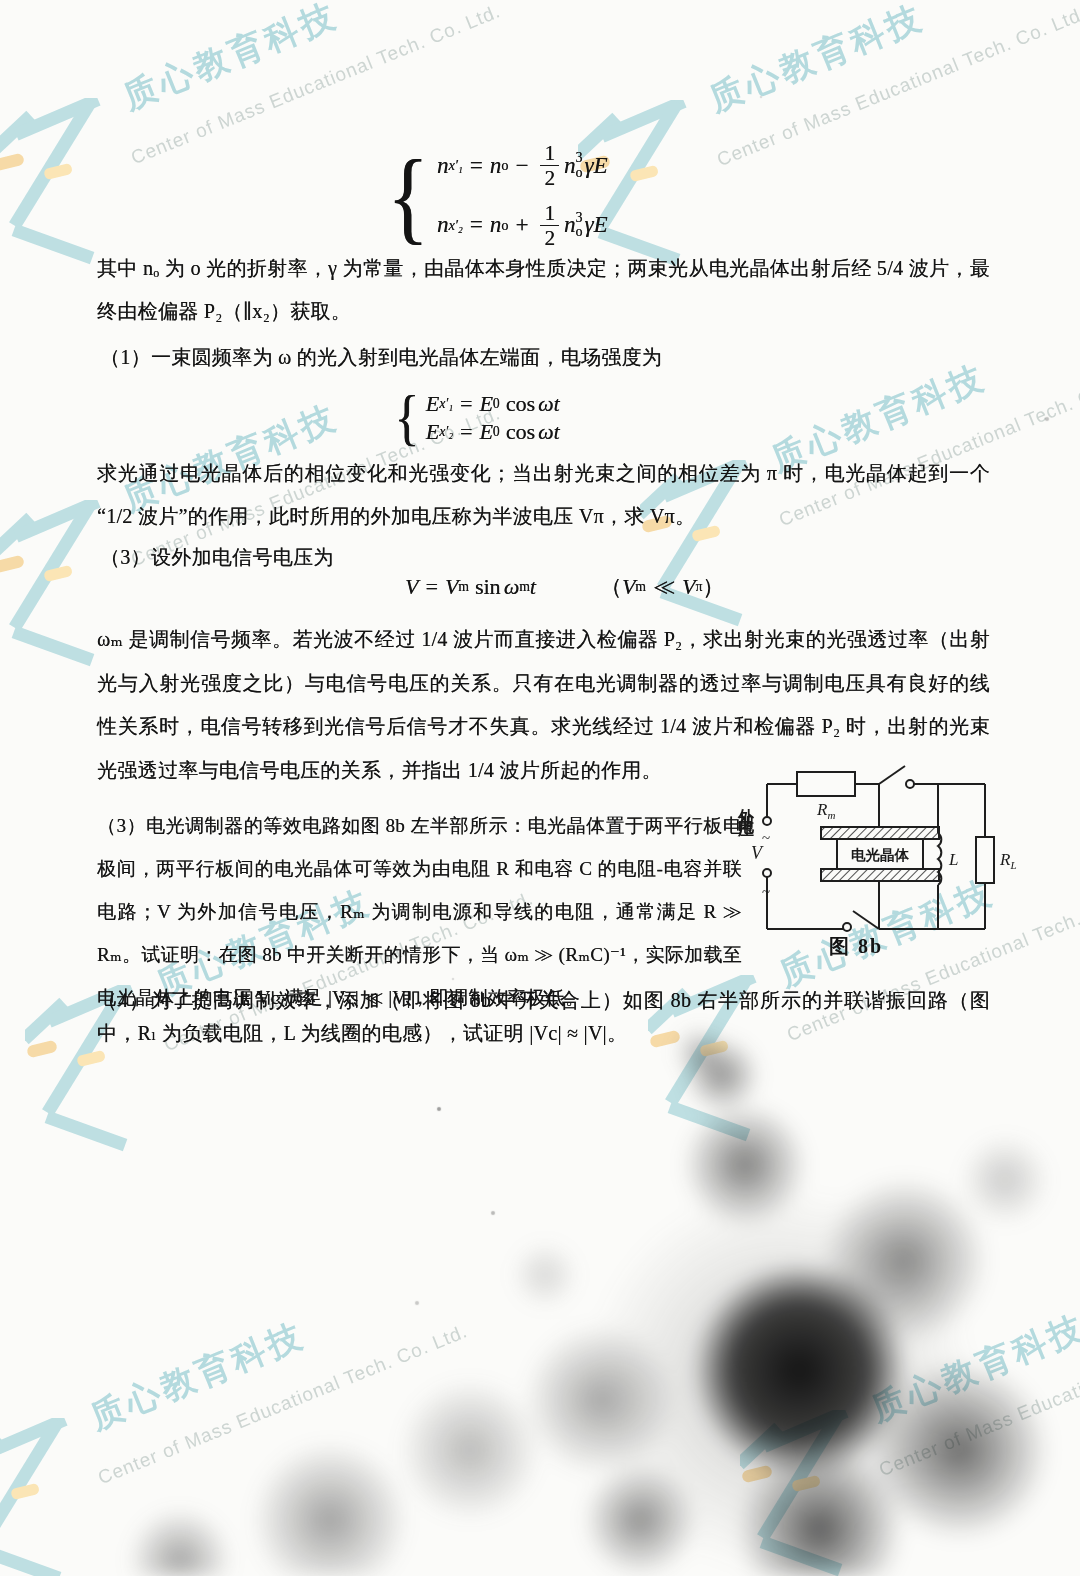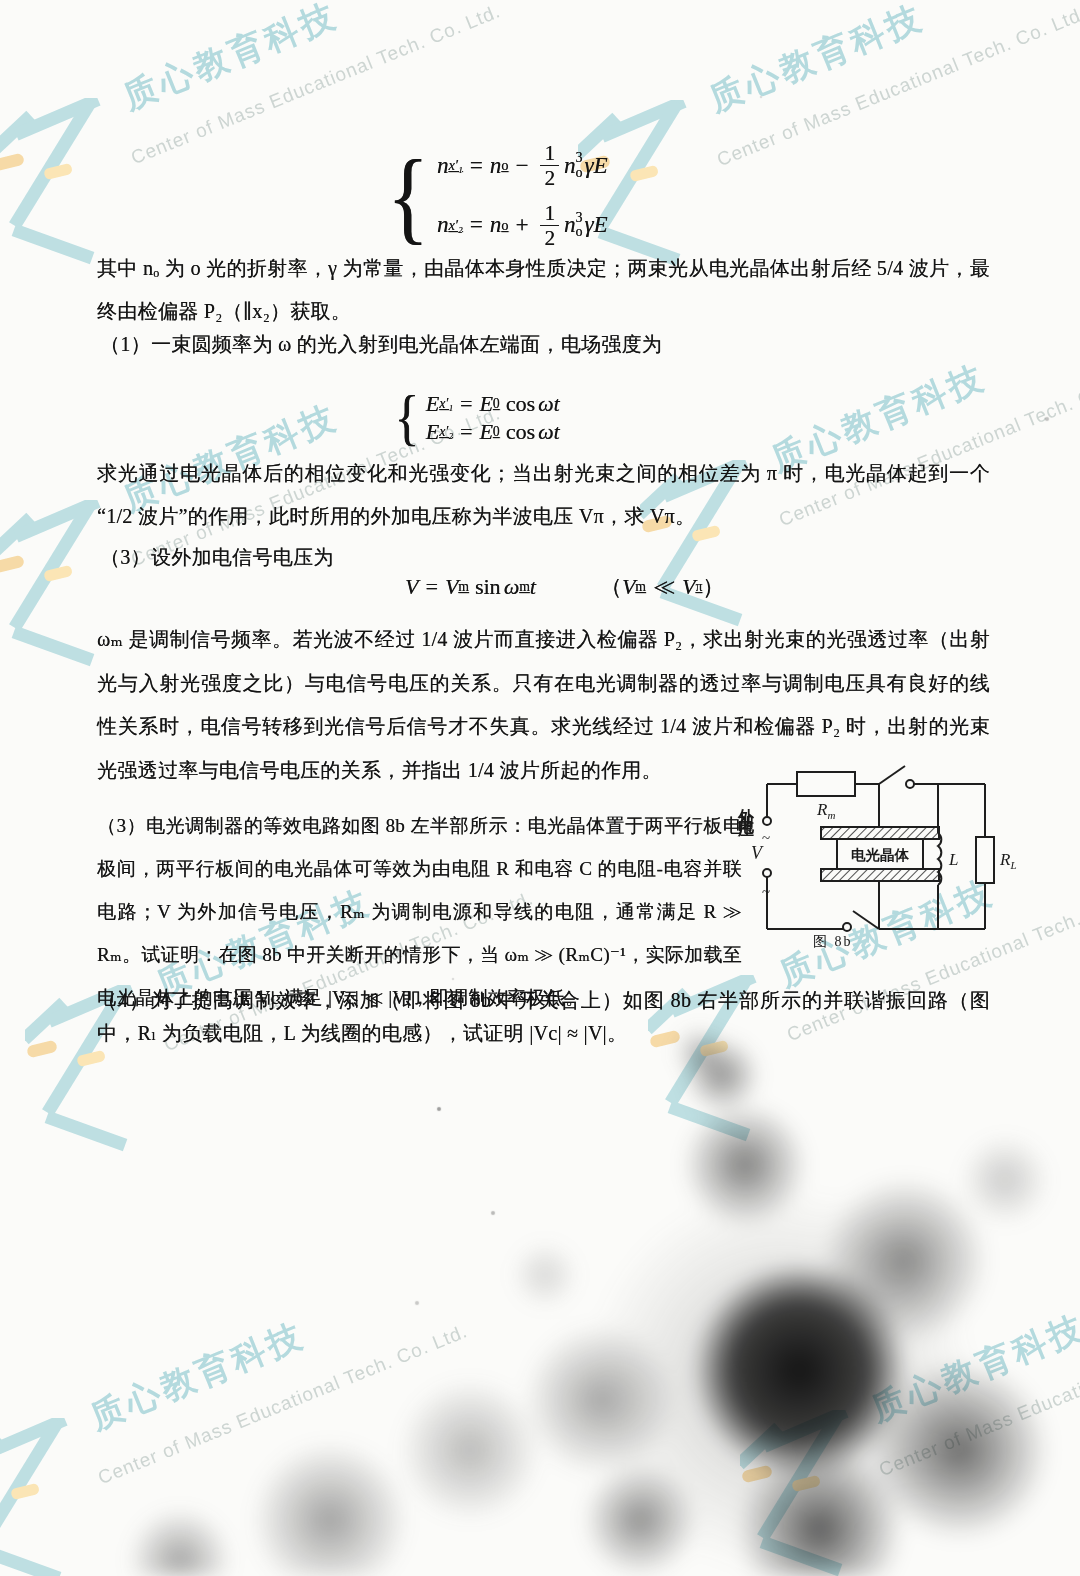--- a/index.html
+++ b/index.html
@@ -50,35 +50,35 @@
        text-align:justify;text-shadow:.25px .25px 0 rgba(20,20,20,.8);}
   .footer{position:absolute;z-index:4;left:0;width:100%;text-align:center;font-weight:bold;
           font-size:19px;letter-spacing:5px;text-shadow:.25px .25px 0 rgba(20,20,20,.8);}
   
   .eq{position:absolute;z-index:3;display:flex;align-items:center;font-size:23px;
       text-shadow:.25px .25px 0 rgba(20,20,20,.8);}
   .eq .rows{display:flex;flex-direction:column;}
   .eq .eq-row{display:flex;align-items:center;white-space:nowrap;}
   .it{font-style:italic;}
   .rel,.op{padding:0 7px;}
-  sub{font-size:.62em;text-decoration:underline;}
+  sub{font-size:.62em;}
   .brace{font-weight:200;margin-right:4px;transform:scaleX(.85);}
   .frac{display:inline-flex;flex-direction:column;align-items:center;vertical-align:middle;
         margin:0 5px;font-size:.92em;line-height:1.15;}
   .frac .num{border-bottom:1.6px solid #1a1a1a;padding:0 4px;}
   .ss{display:inline-flex;flex-direction:column;align-items:flex-start;font-size:.6em;
       line-height:1.05;vertical-align:-.5em;margin-right:2px;}
   .fnname{font-style:normal;padding:0 3px 0 6px;text-align:right;}
   .gap{display:inline-block;width:64px;}
   
   .figure{position:absolute;left:733px;top:757px;width:292px;height:215px;z-index:3;}
   .fig-svg{position:absolute;left:0;top:0;}
   .fig-source{position:absolute;left:2px;top:38px;writing-mode:vertical-rl;text-orientation:upright;
               font-size:16px;letter-spacing:5px;font-weight:bold;color:#1a1a1a;}
-  .fig-caption{position:absolute;left:80px;top:176px;font-size:14px;font-weight:normal;letter-spacing:2px;}
+  .fig-caption{position:absolute;left:96px;top:176px;font-size:20px;font-weight:bold;letter-spacing:2px;}
 </style>
 </head>
 <body>
 
 <div class="page">
 
   <div class="wm" style="left:-8px;top:98px">
     <svg class="wm-z" viewBox="0 0 112 172">
       <g stroke="#b9dde1" stroke-width="13" stroke-linecap="square" fill="none">
         <path d="M4 50 L34 22"></path>
@@ -231,21 +231,21 @@
             <span>3</span>
             <span>o</span>
           </span>
         <span class="it">γE</span>
       </div>
     </div>
   </div>
 
   <div class="blk" style="left:97px;top:247px;width:893px">其中 nₒ 为 o 光的折射率，γ 为常量，由晶体本身性质决定；两束光从电光晶体出射后经 5/4 波片，最终由检偏器 P₂（∥x₂）获取。</div>
 
-  <div class="blk" style="left:100px;top:323px;width:893px;text-align:left">（1）一束圆频率为 ω 的光入射到电光晶体左端面，电场强度为</div>
+  <div class="blk" style="left:100px;top:336px;width:893px;text-align:left">（1）一束圆频率为 ω 的光入射到电光晶体左端面，电场强度为</div>
 
   <div class="eq" style="left:392px;top:382px;font-size:22px">
     <span class="brace" style="font-size:62px">{</span>
     <div class="rows" style="gap:2px">
       <div class="eq-row">
         <span class="it">E</span>
           <sub class="it">x′₁</sub>
         <span class="rel">=</span>
         <span class="it">E</span>
           <sub>0</sub>

